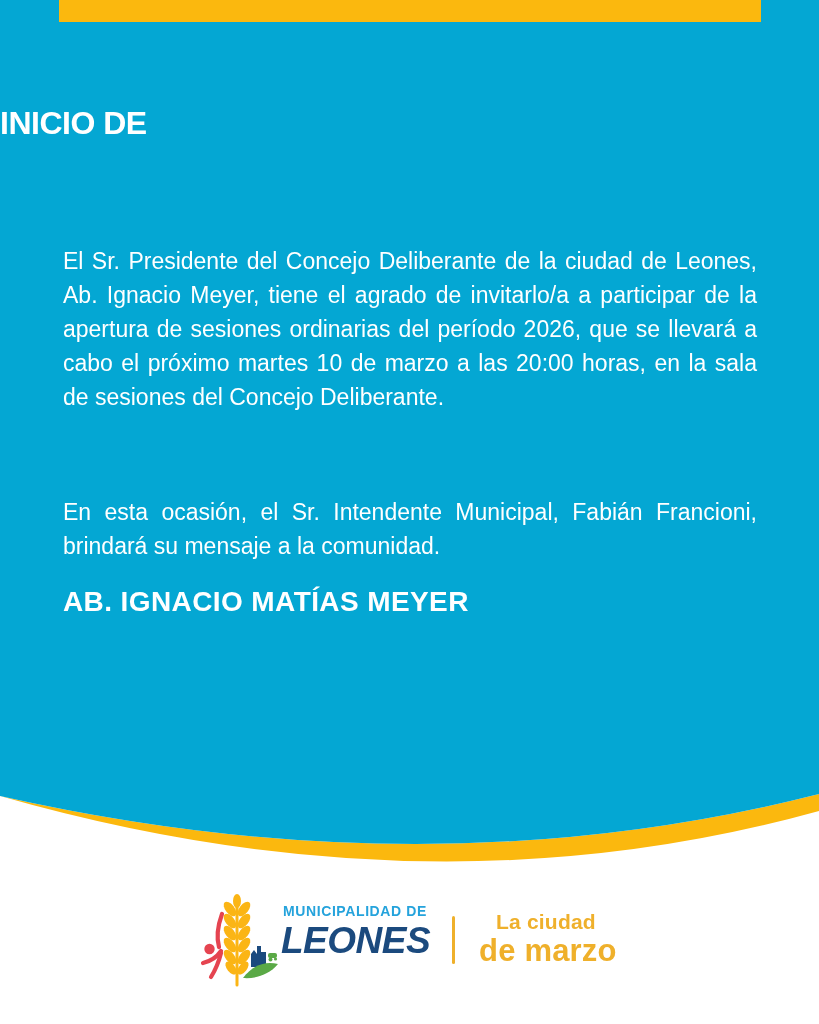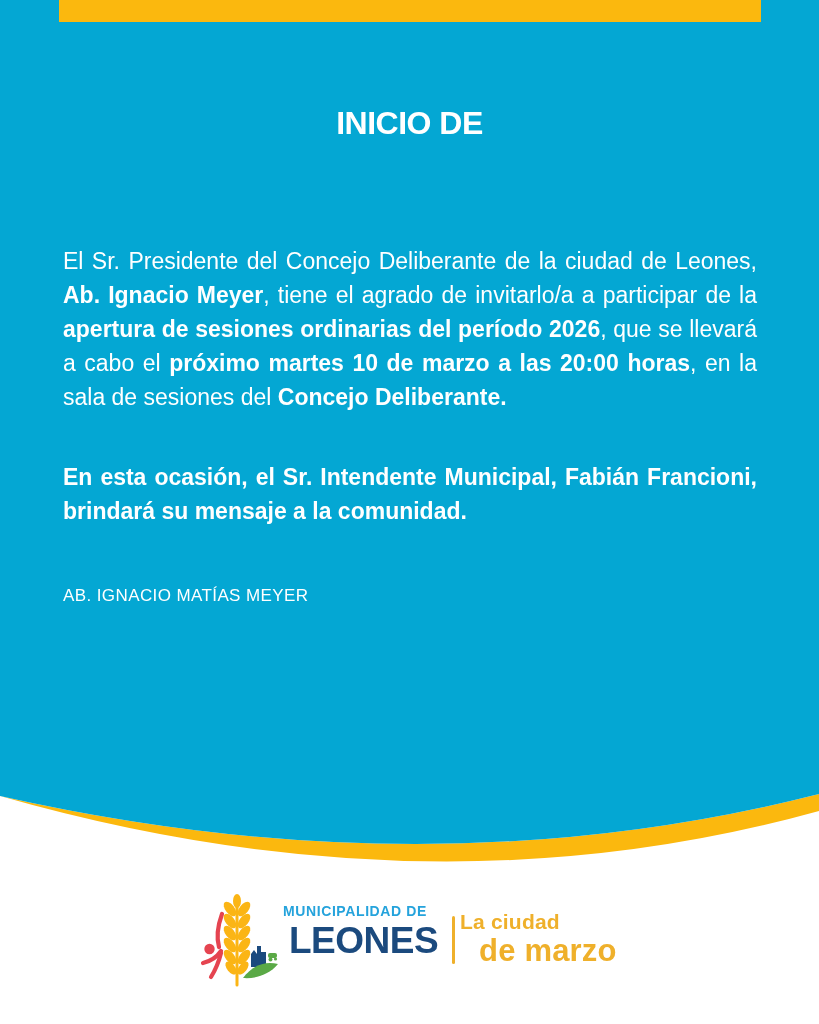--- a/index.html
+++ b/index.html
@@ -30,63 +30,63 @@
   .top-bar{
     position:absolute;left:59px;top:0;width:702px;height:22px;
     background:var(--accent-yellow);
   }
   .curve-svg{position:absolute;left:0;top:789px;width:819px;height:101px;display:block;}
   .curve-cyan{fill:var(--background);}
   .curve-yellow{fill:var(--accent-yellow);}
 
   .title{
     position:absolute;left:0;top:102px;width:819px;
-    text-align:center;color:var(--text-white);
+    text-align:left;color:var(--text-white);
     font-size:32px;font-weight:bold;line-height:42px;
     letter-spacing:-0.5px;
   }
   .body-text{
     position:absolute;left:63px;width:694px;
     color:var(--text-white);
     font-size:23px;line-height:34px;
     text-align:justify;
   }
   .para-1{top:244px;}
-  .para-2{top:460px;font-weight:bold;}
-  .body-text b{font-weight:bold;}
+  .para-2{top:495px;font-weight:normal;}
+  .body-text b{font-weight:normal;}
 
   .sig-name{
     position:absolute;left:63px;top:586px;
     color:var(--text-white);
-    font-size:17px;font-weight:normal;letter-spacing:0.4px;
+    font-size:28px;font-weight:bold;letter-spacing:0.4px;
   }
   .sig-role{
     position:absolute;left:63px;top:621px;
     color:var(--text-white);
     font-size:15px;font-weight:bold;letter-spacing:0.5px;
   }
 
   .logo{position:absolute;left:0;top:0;width:819px;height:1024px;pointer-events:none;}
   .emblem{position:absolute;left:199px;top:891px;width:82px;height:100px;}
   .org-top{
     position:absolute;left:283px;top:903px;
     color:var(--logo-cyan);
     font-size:14px;font-weight:bold;letter-spacing:0.6px;
   }
   .org-name{
-    position:absolute;left:289px;top:920px;
+    position:absolute;left:281px;top:920px;
     color:var(--logo-navy);
-    font-size:37px;font-weight:bold;letter-spacing:-0.5px;
+    font-size:37px;font-weight:bold;letter-spacing:-0.5px;font-style:italic;
   }
   .logo-divider{
     position:absolute;left:452px;top:916px;width:3px;height:48px;
     background:var(--logo-gold);border-radius:2px;
   }
   .tagline-1{
-    position:absolute;left:460px;top:910px;
+    position:absolute;left:496px;top:910px;
     color:var(--logo-gold);
     font-size:21px;font-weight:bold;letter-spacing:0.2px;
   }
   .tagline-2{
     position:absolute;left:479px;top:933px;
     color:var(--logo-gold);
     font-size:31px;font-weight:bold;letter-spacing:0.2px;
   }
 
   .wheat-stroke{stroke:var(--wheat-gold);stroke-width:3;stroke-linecap:round;fill:none;}

